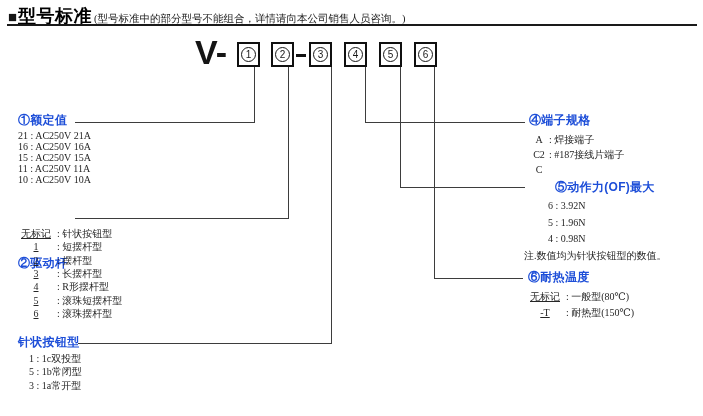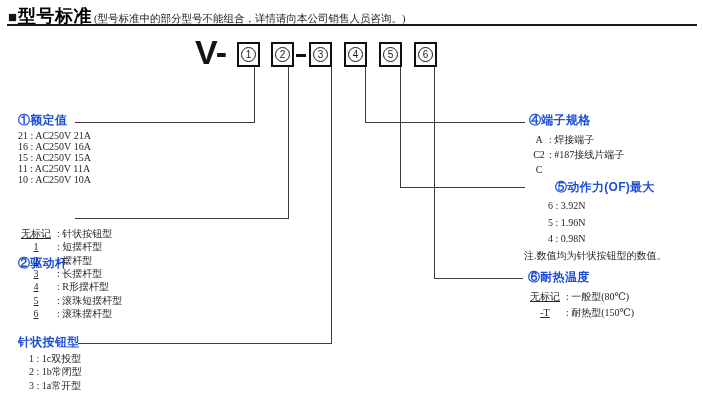--- a/index.html
+++ b/index.html
@@ -125,21 +125,21 @@
     </div>
     <div class="row">
       <span class="kv-key k42">6</span>
         <span>: 滚珠摆杆型</span>
     </div>
   </div>
 
   <div class="sec-title" style="left:18px;top:336px;">针状按钮型</div>
   <div class="items" style="left:29px;top:352px;line-height:13.3px;">
     <div>1 : 1c双投型</div>
-    <div>2 : 1b常闭型</div>
+    <div>5 : 1b常闭型</div>
     <div>3 : 1a常开型</div>
   </div>
 
   <div class="sec-title" style="left:529px;top:114px;">④端子规格</div>
   <div class="items" style="left:529px;top:132px;line-height:15px;">
     <div class="row">
       <span class="kv-key k20">A</span>
         <span>: 焊接端子</span>
     </div>
     <div class="row">

